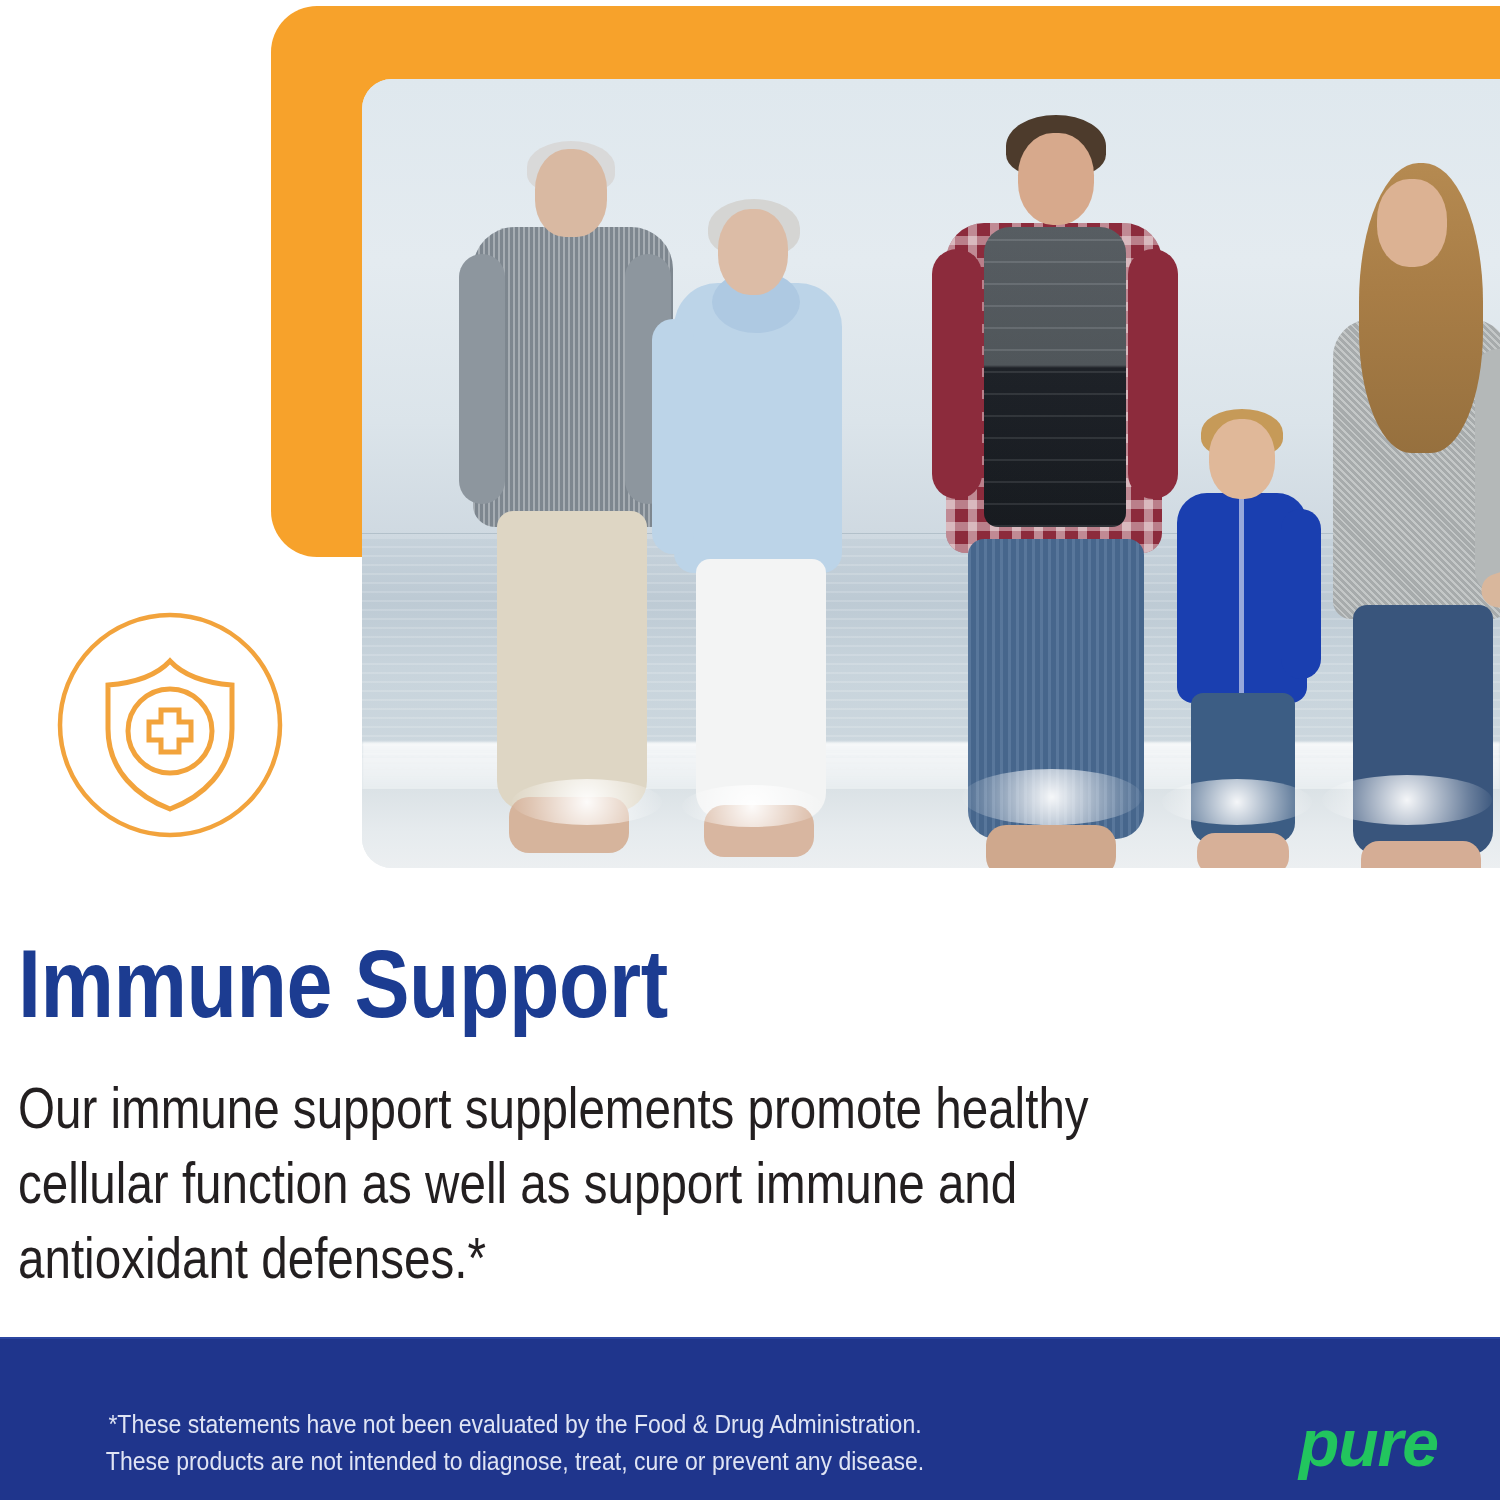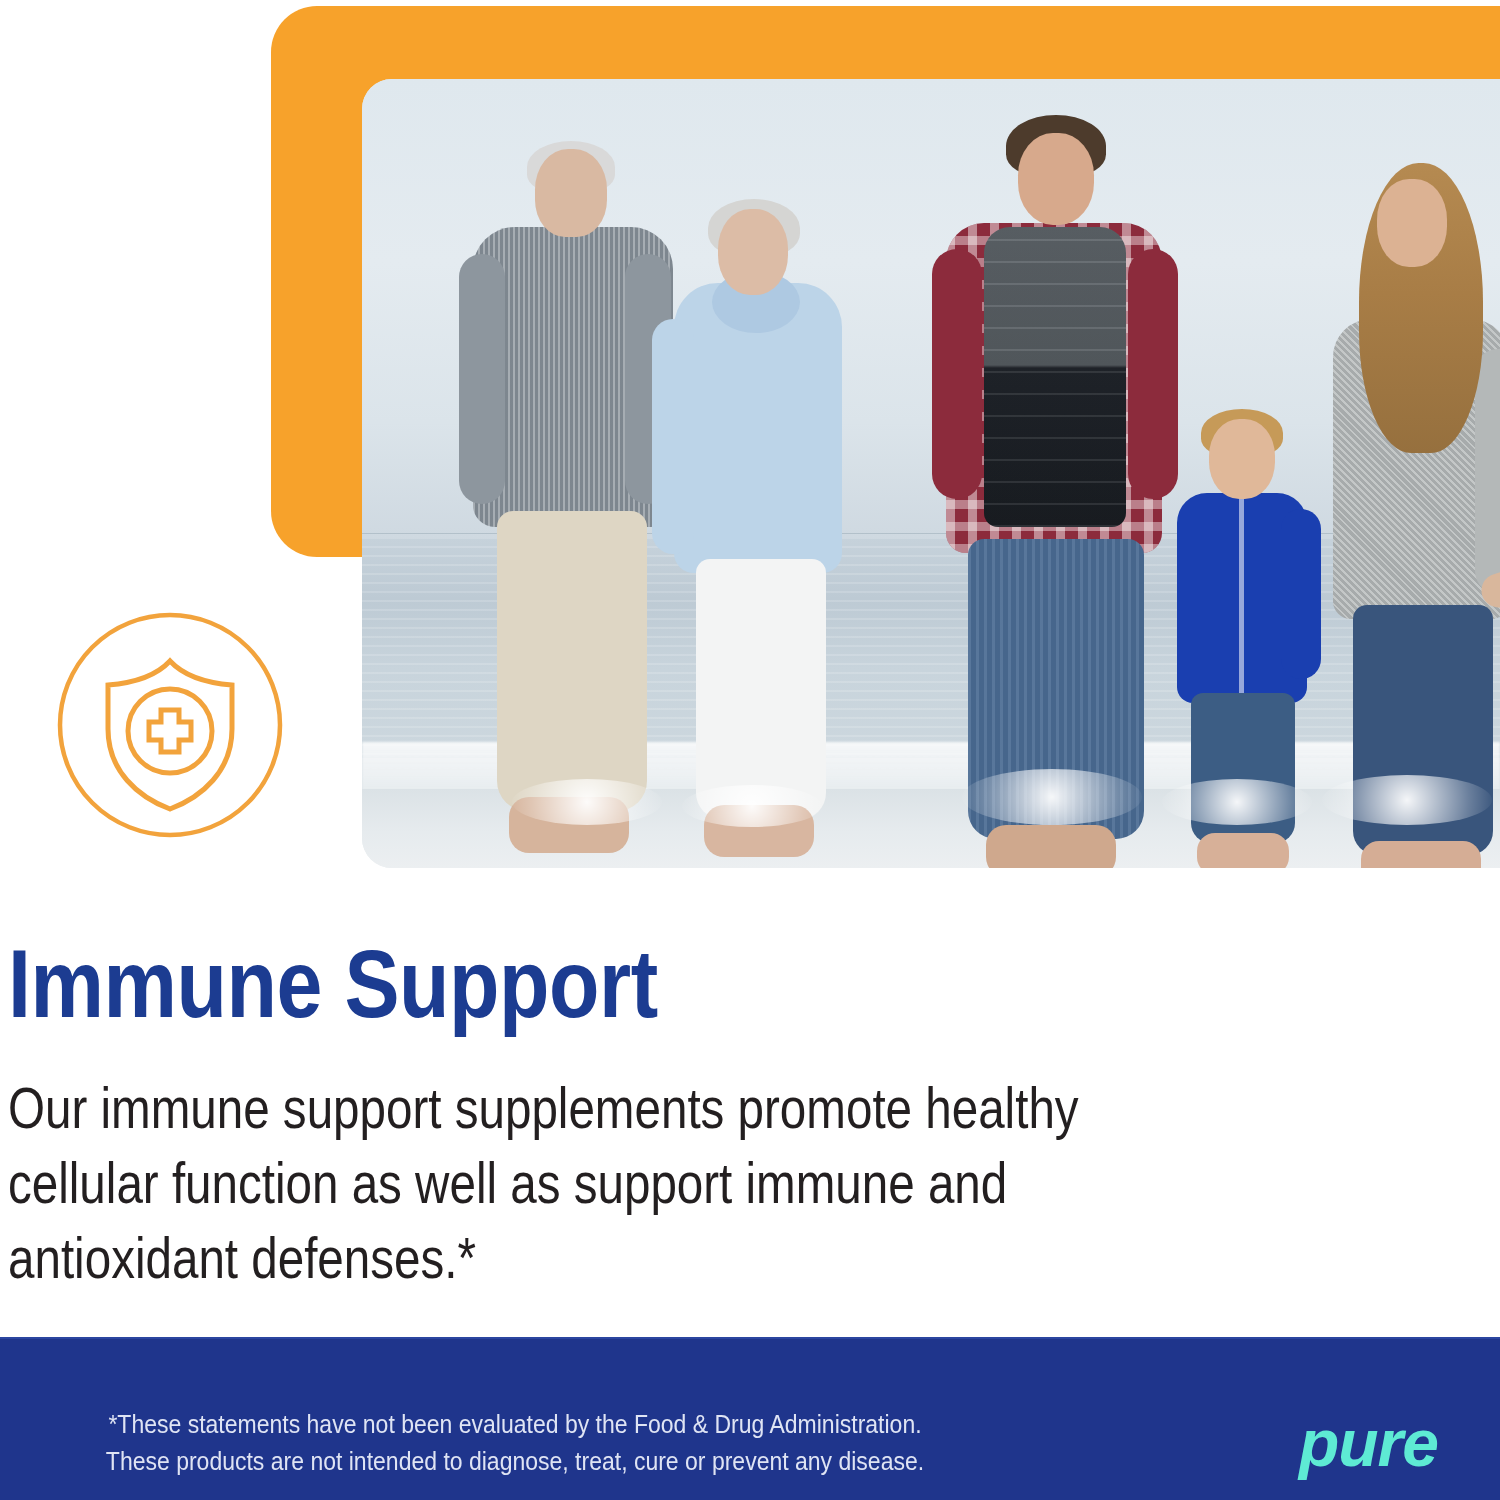--- a/index.html
+++ b/index.html
@@ -150,21 +150,21 @@
     width: 228px;
     height: 228px;
   }
 
   
   .text-block {
     position: absolute;
     left: 0;
     top: 930px;
     width: 1400px;
-    padding-left: 8px;
+    padding-left: 18px;
     box-sizing: border-box;
   }
   .page-title {
     margin: 0;
     color: #1C3C91;
     font-family: "Liberation Sans Narrow", "Liberation Sans", sans-serif;
     font-weight: 700;
     font-size: 96px;
     line-height: 108px;
     letter-spacing: -0.5px;
@@ -210,21 +210,21 @@
     width: 1010px;
     margin-left: 10px;
     transform: scaleX(0.92);
   }
   .brand-logo {
     position: absolute;
     right: 62px;
     top: 50%;
     transform: translateY(-50%);
     text-align: right;
-    color: #5eead4;
+    color: #22c55e;
   }
   .brand-pure {
     display: block;
     font-family: "Liberation Sans", sans-serif;
     font-style: italic;
     font-weight: 700;
     font-size: 66px;
     line-height: 60px;
     letter-spacing: -1px;
   }

